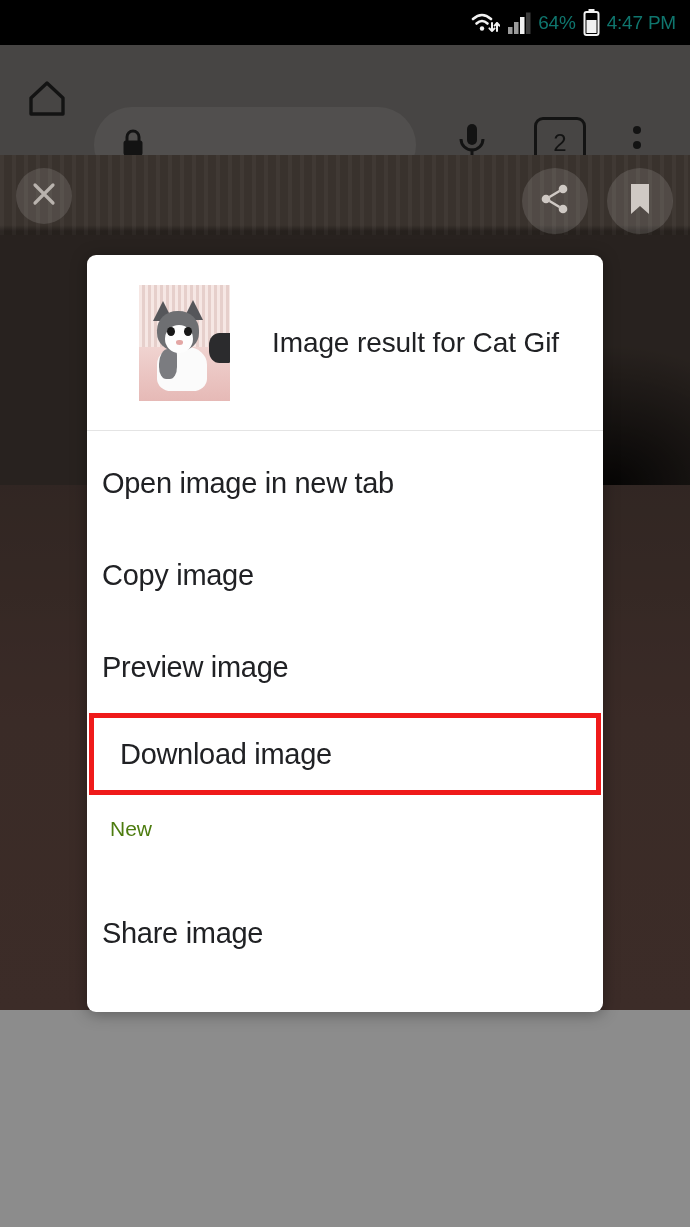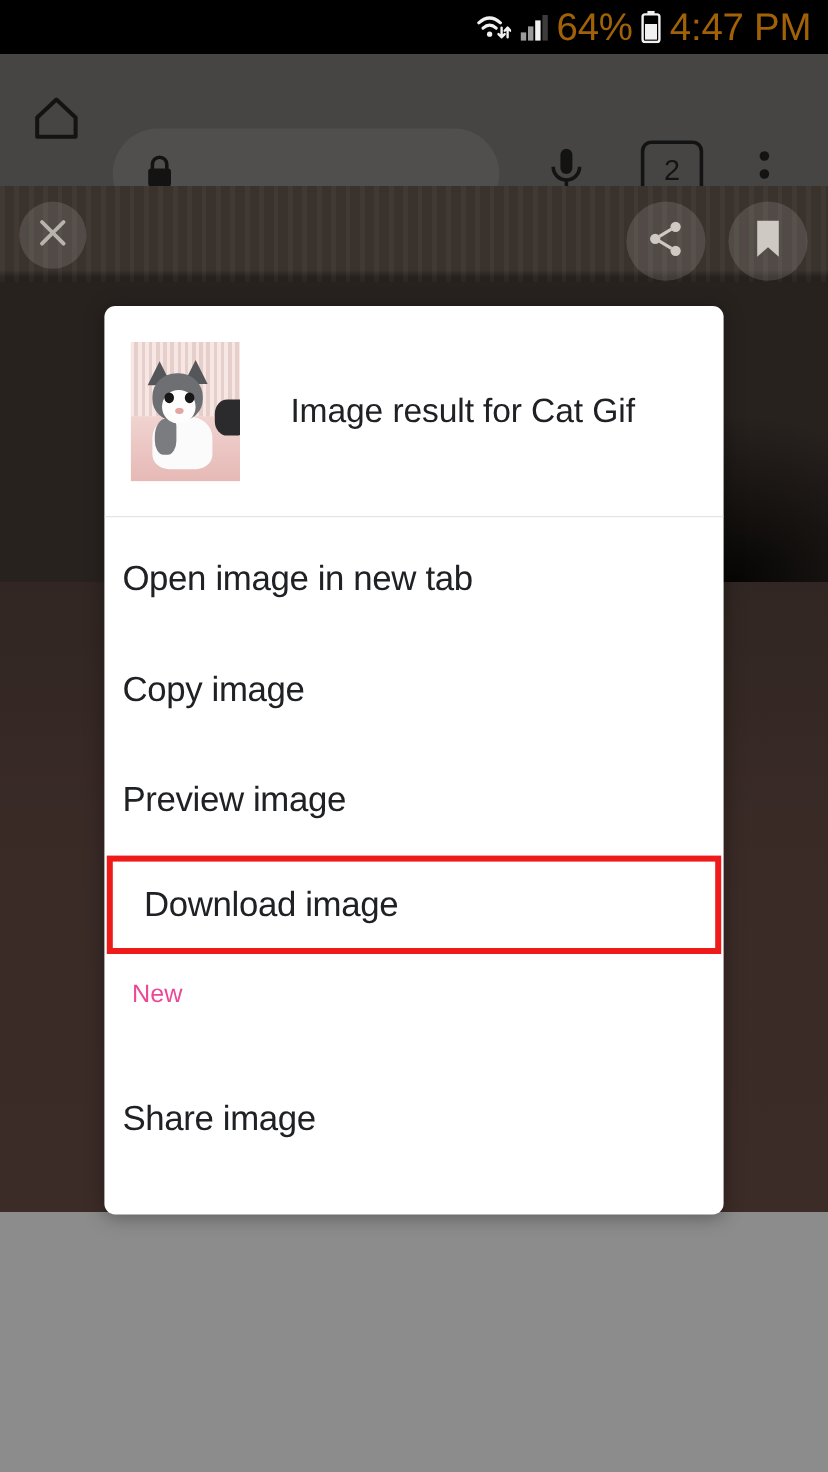--- a/index.html
+++ b/index.html
@@ -10,21 +10,21 @@
     overflow:hidden;
     position:relative;
   }
 
   
   .statusbar{
     position:absolute; left:0; top:0; width:690px; height:45px;
     background:#000; display:flex; align-items:center;
     justify-content:flex-end; padding-right:14px; gap:7px;
   }
-  .sb-text{ color:#a16207; font-size:32px; letter-spacing:-0.2px; }
+  .sb-text{ color:#0f766e; font-size:19px; letter-spacing:-0.2px; }
   .sb-icon{ display:flex; align-items:flex-end; }
 
   
   .chrome{
     position:absolute; left:0; top:45px; width:690px; height:110px;
     background:#6d6a68;
     display:flex; align-items:center;
   }
   .chrome-dim{
     position:absolute; left:0; top:0; width:100%; height:100%;
@@ -93,21 +93,21 @@
 
   
   .dialog{
     position:absolute; left:87px; top:255px; width:516px; height:757px;
     background:#fff; border-radius:9px;
     box-shadow:0 2px 16px rgba(0,0,0,0.35);
     overflow:hidden;
   }
   .dlg-header{
     position:relative; height:176px; display:flex; align-items:center;
-    padding-left:22px; gap:42px;
+    padding-left:52px; gap:42px;
     border-bottom:1.5px solid #e4e4e4;
   }
   .thumb{
     width:91px; height:116px; flex:none; overflow:hidden;
     background:#f3e3e0; position:relative;
   }
   .thumb .bg-bars{
     position:absolute; left:0; top:0; width:100%; height:62px;
     background:repeating-linear-gradient(to right,
       #f6e7e4 0px,#f6e7e4 3px,#e6cfcb 3px,#e6cfcb 6px);
@@ -168,21 +168,21 @@
   .menu-item .label{
     font-size:29px; color:#202124; letter-spacing:-0.3px;
   }
   .menu-item.highlighted{
     border:5px solid #ef1a1a;
     height:82px;
     margin-left:2px; margin-right:2px;
     padding-left:26px;
   }
   .badge-new{
-    font-size:21px; color:#ec4899; margin-left:8px;
+    font-size:21px; color:#4d7c0f; margin-left:8px;
     align-self:flex-start; margin-top:22px;
   }
 </style>
 </head>
 <body>
 
 <div class="statusbar">
   <span class="sb-icon">
     <svg width="30" height="26" viewBox="0 0 30 26">
       <path d="M3 9 Q12 1 21 9" stroke="#f1f1f1" stroke-width="2.6" fill="none" stroke-linecap="round"></path>

